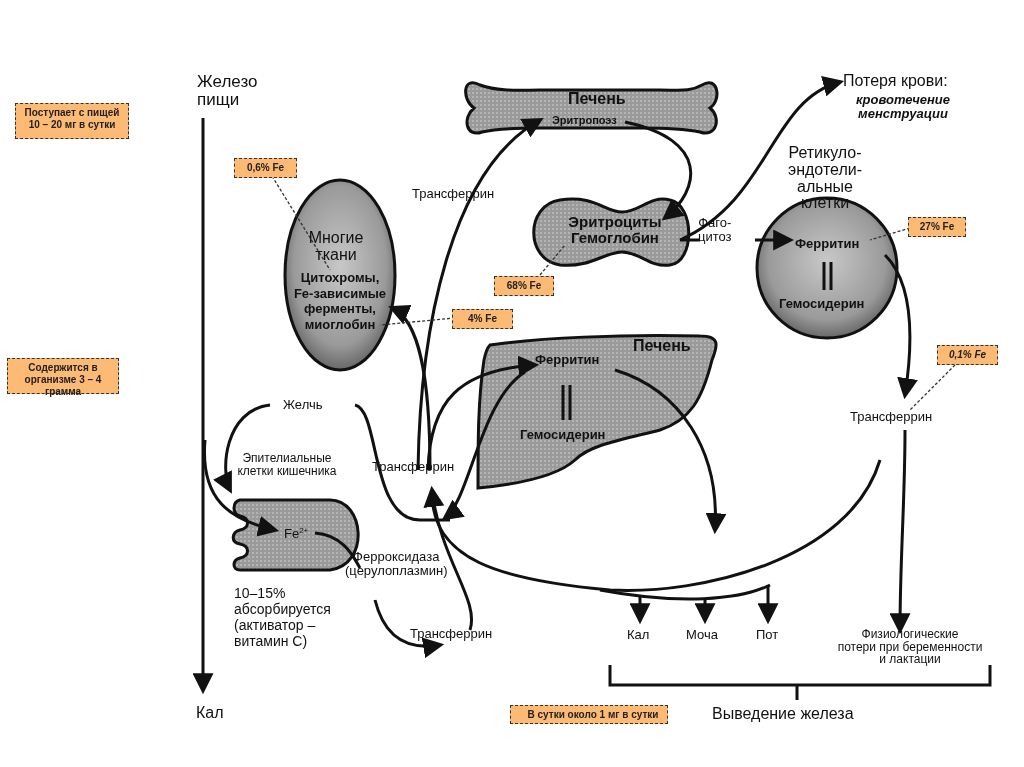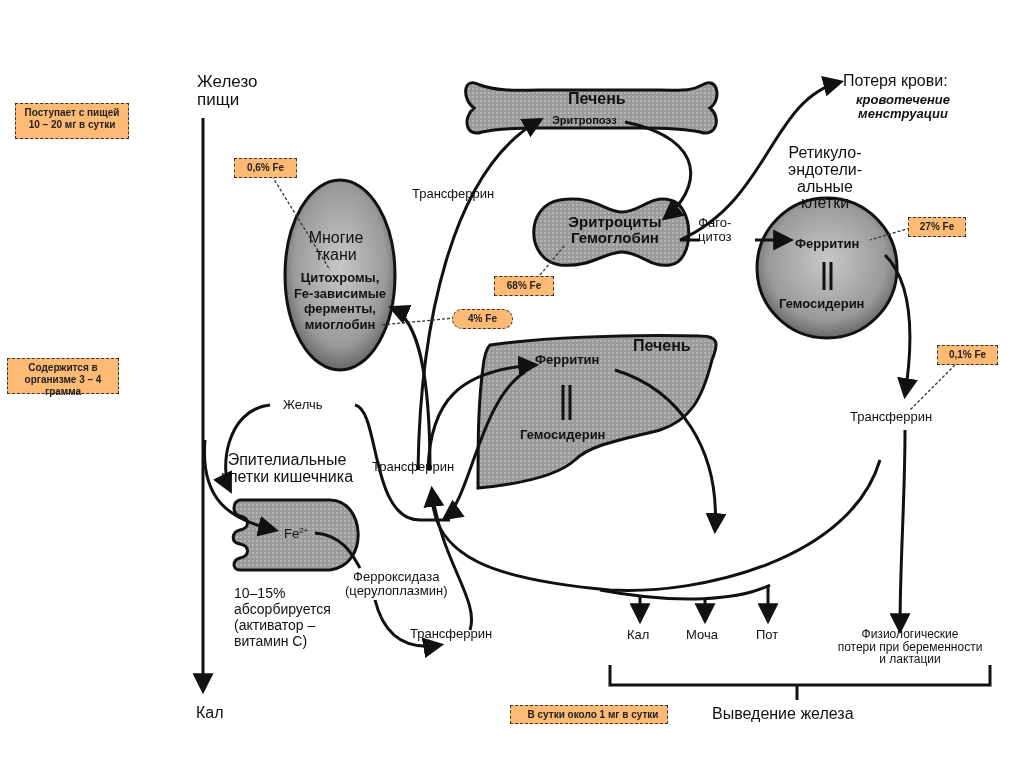--- a/index.html
+++ b/index.html
@@ -85,23 +85,23 @@
     <path d="M955,365 L910,410"></path>
   </g>
 </svg>
 
 <div class="note" style="left:15px;top:103px;width:114px;height:36px;"><span style="white-space:pre-line;">Поступает с пищей
 10 – 20 мг в сутки</span></div>
 <div class="note" style="left:7px;top:358px;width:112px;height:36px;"><span style="white-space:pre-line;">Содержится в
 организме 3 – 4 грамма</span></div>
 <div class="note" style="left:234px;top:158px;width:63px;height:20px;"><span style="white-space: pre-line;">0,6% Fe</span></div>
 <div class="note" style="left:494px;top:276px;width:60px;height:20px;"><span style="white-space: pre-line;">68% Fe</span></div>
-<div class="note" style="left:452px;top:309px;width:61px;height:20px;border-radius:10px;"><span style="white-space: pre-line;">4% Fe</span></div>
+<div class="note" style="left:452px;top:309px;width:61px;height:20px;"><span style="white-space: pre-line;">4% Fe</span></div>
 <div class="note" style="left:908px;top:217px;width:58px;height:20px;"><span style="white-space: pre-line;">27% Fe</span></div>
-<div class="note" style="left:937px;top:345px;width:61px;height:20px;"><span style="white-space: pre-line;">0,1% Fe</span></div>
+<div class="note" style="left:937px;top:345px;width:61px;height:20px;font-style:italic;"><span style="white-space: pre-line;">0,1% Fe</span></div>
 <div class="note" style="left:510px;top:705px;width:158px;height:19px;"><span style="white-space: pre-line; margin-left: 8px;">В сутки  около 1 мг в сутки</span></div>
 
 <div class="lbl" style="left:197px;top:73px;font-size:17px;white-space:pre-line;">Железо
 пищи</div>
 <div class="lbl" style="left:196px;top:705px;font-size:16px;">Кал</div>
 
 <div class="lbl b" style="left:568px;top:91px;font-size:16px;">Печень</div>
 <div class="lbl b" style="left:552px;top:115px;font-size:11px;">Эритропоэз</div>
 
 <div class="lbl" style="left:843px;top:73px;font-size:16px;">Потеря крови:</div>
@@ -127,27 +127,27 @@
 <div class="lbl b c" style="left:280px;top:270px;font-size:13px;white-space:pre-line;width:120px;line-height:1.2;">Цитохромы,
 Fe-зависимые
 ферменты,
 миоглобин</div>
 
 <div class="lbl b" style="left:633px;top:338px;font-size:16px;">Печень</div>
 <div class="lbl b" style="left:535px;top:353px;font-size:13px;">Ферритин</div>
 <div class="lbl b" style="left:520px;top:428px;font-size:13px;">Гемосидерин</div>
 
 <div class="lbl" style="left:283px;top:398px;font-size:13px;">Желчь</div>
-<div class="lbl c" style="left:212px;top:452px;font-size:16px;white-space:pre-line;width:150px;">Эпителиальные
+<div class="lbl c" style="left:212px;top:452px;font-size:12px;white-space:pre-line;width:150px;">Эпителиальные
 клетки кишечника</div>
 <div class="lbl" style="left:372px;top:460px;font-size:13px;">Трансферрин</div>
 <div class="lbl" style="left:850px;top:410px;font-size:13px;">Трансферрин</div>
 
 <div class="lbl" style="left:284px;top:527px;font-size:13px;"><span>Fe</span><sup style="font-size:8px;">2+</sup></div>
-<div class="lbl c" style="left:345px;top:570px;font-size:13px;white-space:pre-line;text-align:center;">Ферроксидаза
+<div class="lbl c" style="left:345px;top:550px;font-size:13px;white-space:pre-line;text-align:center;">Ферроксидаза
 (церулоплазмин)</div>
 <div class="lbl" style="left:234px;top:585px;font-size:14px;white-space:pre-line;line-height:1.15;">10–15%
 абсорбируется
 (активатор –
 витамин С)</div>
 <div class="lbl" style="left:410px;top:627px;font-size:13px;">Трансферрин</div>
 
 <div class="lbl" style="left:627px;top:628px;font-size:13px;">Кал</div>
 <div class="lbl" style="left:686px;top:628px;font-size:13px;">Моча</div>
 <div class="lbl" style="left:756px;top:628px;font-size:13px;">Пот</div>

